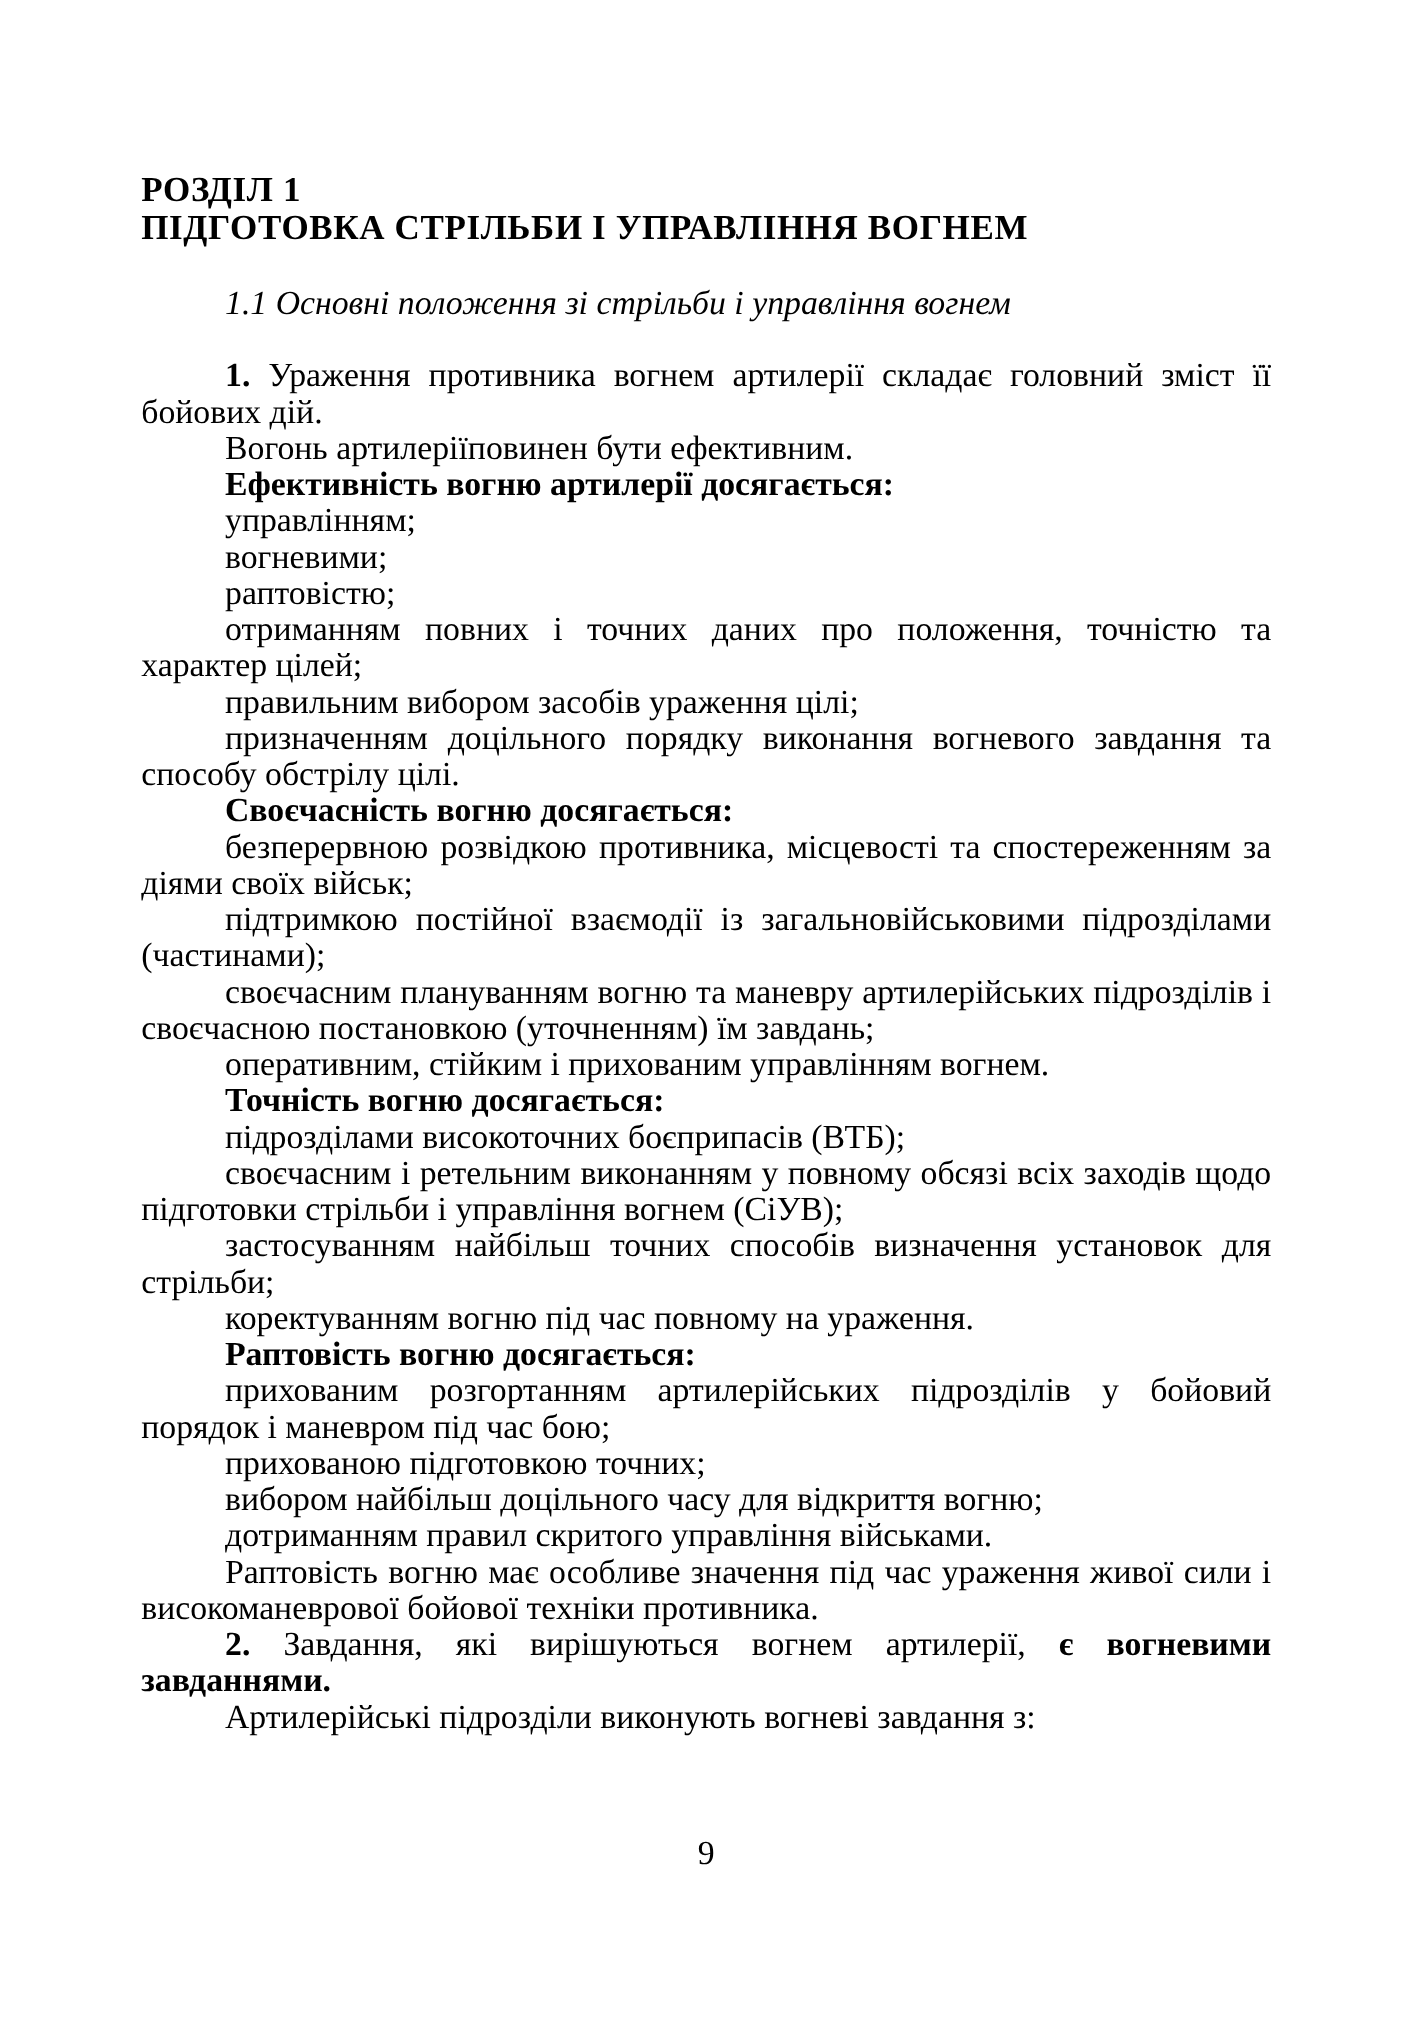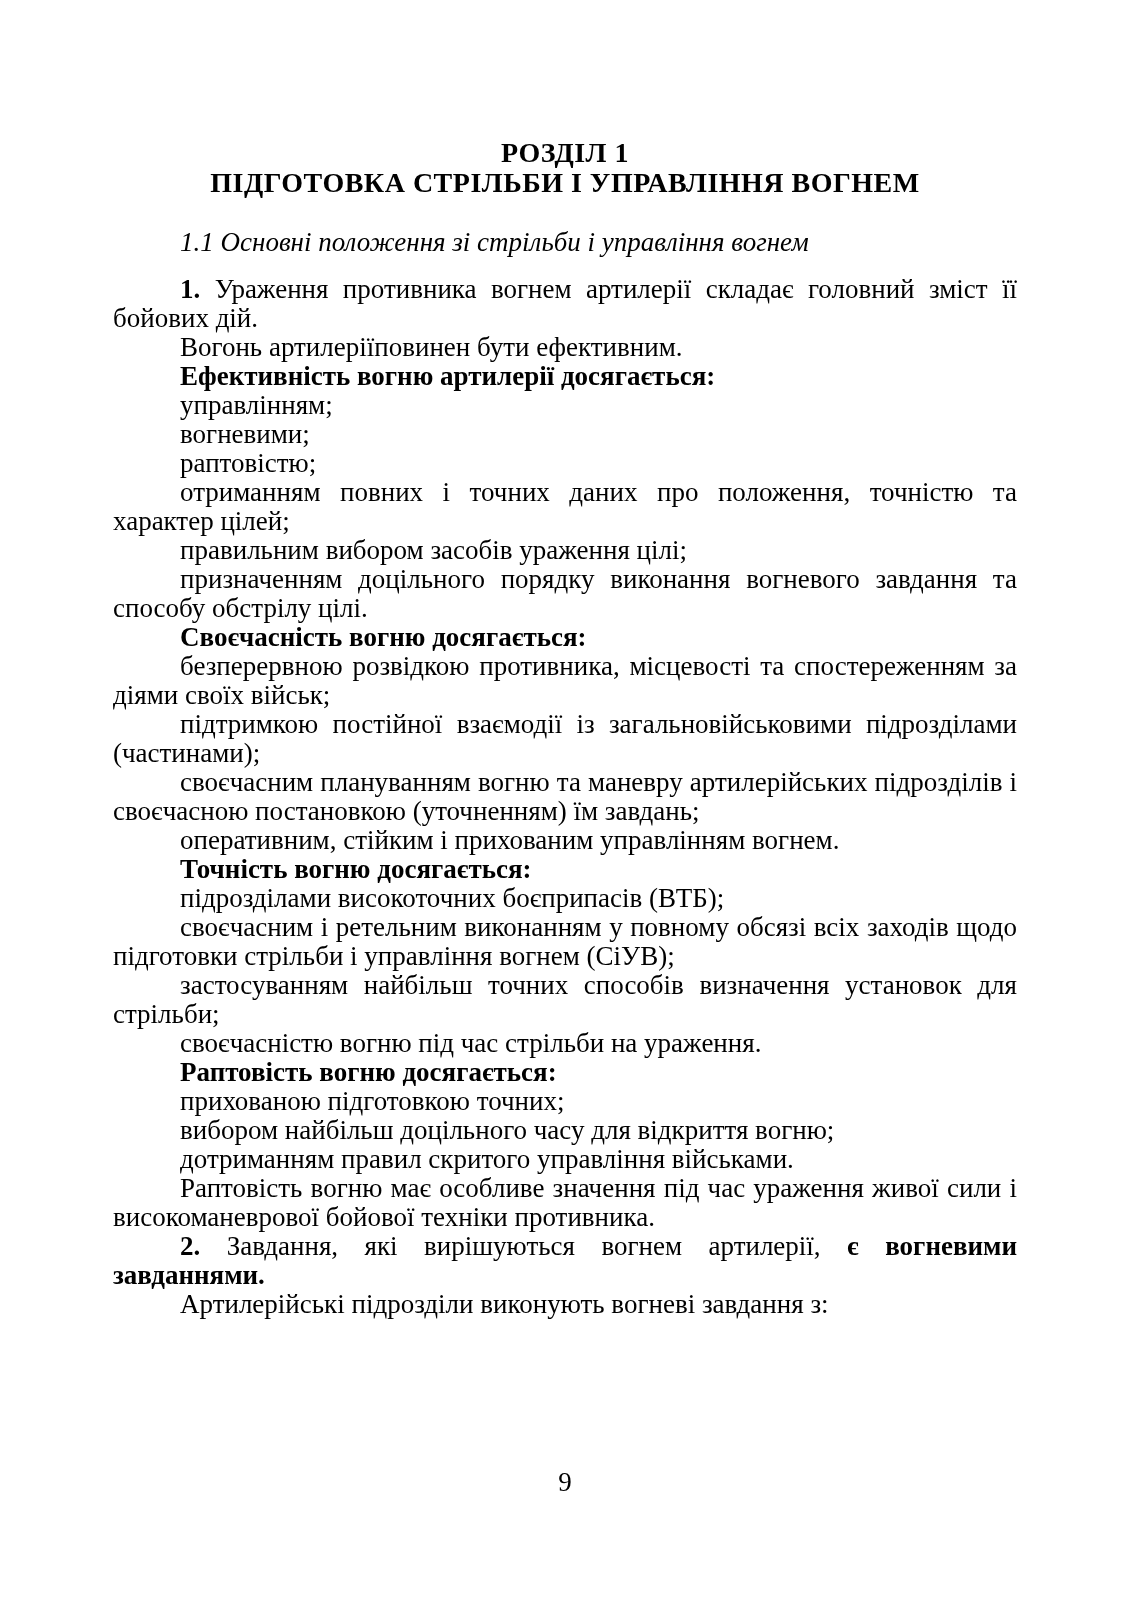--- a/index.html
+++ b/index.html
@@ -21,32 +21,32 @@
     background: #ffffff;
     color: #000000;
     font-family: "Liberation Serif", "DejaVu Serif", serif;
     font-size: 27px;
     line-height: 29px;
   }
   .chapter-title {
     margin: 0;
     font-size: 28px;
     font-weight: bold;
-    text-align: center;
+    text-align: left;
     line-height: 30px;
     letter-spacing: 0.5px;
   }
   .section-heading {
     margin: 30px 0 0 0;
     text-indent: 67px;
     font-weight: normal;
     font-style: italic;
   }
   .body-text {
-    margin-top: 18px;
+    margin-top: 29px;
   }
   .para {
     margin: 0;
     text-indent: 67px;
     text-align: justify;
   }
   .para b {
     font-weight: bold;
   }
   .page-number {
@@ -81,22 +81,23 @@
       <p class="para"><span>призначенням доцільного порядку виконання вогневого завдання та способу обстрілу цілі.</span></p>
       <p class="para"><b>Своєчасність вогню досягається:</b></p>
       <p class="para"><span>безперервною розвідкою противника, місцевості та спостереженням за діями своїх військ;</span></p>
       <p class="para"><span>підтримкою постійної взаємодії із загальновійськовими підрозділами (частинами);</span></p>
       <p class="para"><span>своєчасним плануванням вогню та маневру артилерійських підрозділів і своєчасною постановкою (уточненням) їм завдань;</span></p>
       <p class="para"><span>оперативним, стійким і прихованим управлінням вогнем.</span></p>
       <p class="para"><b>Точність вогню досягається:</b></p>
       <p class="para"><span>підрозділами високоточних боєприпасів (ВТБ);</span></p>
       <p class="para"><span>своєчасним і ретельним виконанням у повному обсязі всіх заходів щодо підготовки стрільби і управління вогнем (СіУВ);</span></p>
       <p class="para"><span>застосуванням найбільш точних способів визначення установок для стрільби;</span></p>
-      <p class="para"><span>своєчасністю вогню під час стрільби на ураження.</span></p>
+      <p class="para"><span>коректуванням вогню під час повному на ураження.</span></p>
       <p class="para"><b>Раптовість вогню досягається:</b></p>
+      <p class="para"><span>прихованим розгортанням артилерійських підрозділів у бойовий порядок і маневром під час бою;</span></p>
       <p class="para"><span>прихованою підготовкою точних;</span></p>
       <p class="para"><span>вибором найбільш доцільного часу для відкриття вогню;</span></p>
       <p class="para"><span>дотриманням правил скритого управління військами.</span></p>
       <p class="para"><span>Раптовість вогню має особливе значення під час ураження живої сили і високоманеврової бойової техніки противника.</span></p>
       <p class="para"><b>2. </b><span>Завдання, які вирішуються вогнем артилерії, </span><b>є вогневими завданнями.</b></p>
       <p class="para"><span>Артилерійські підрозділи виконують вогневі завдання з:</span></p>
     </div>
 
   <div class="page-number">9</div>
 </div>

